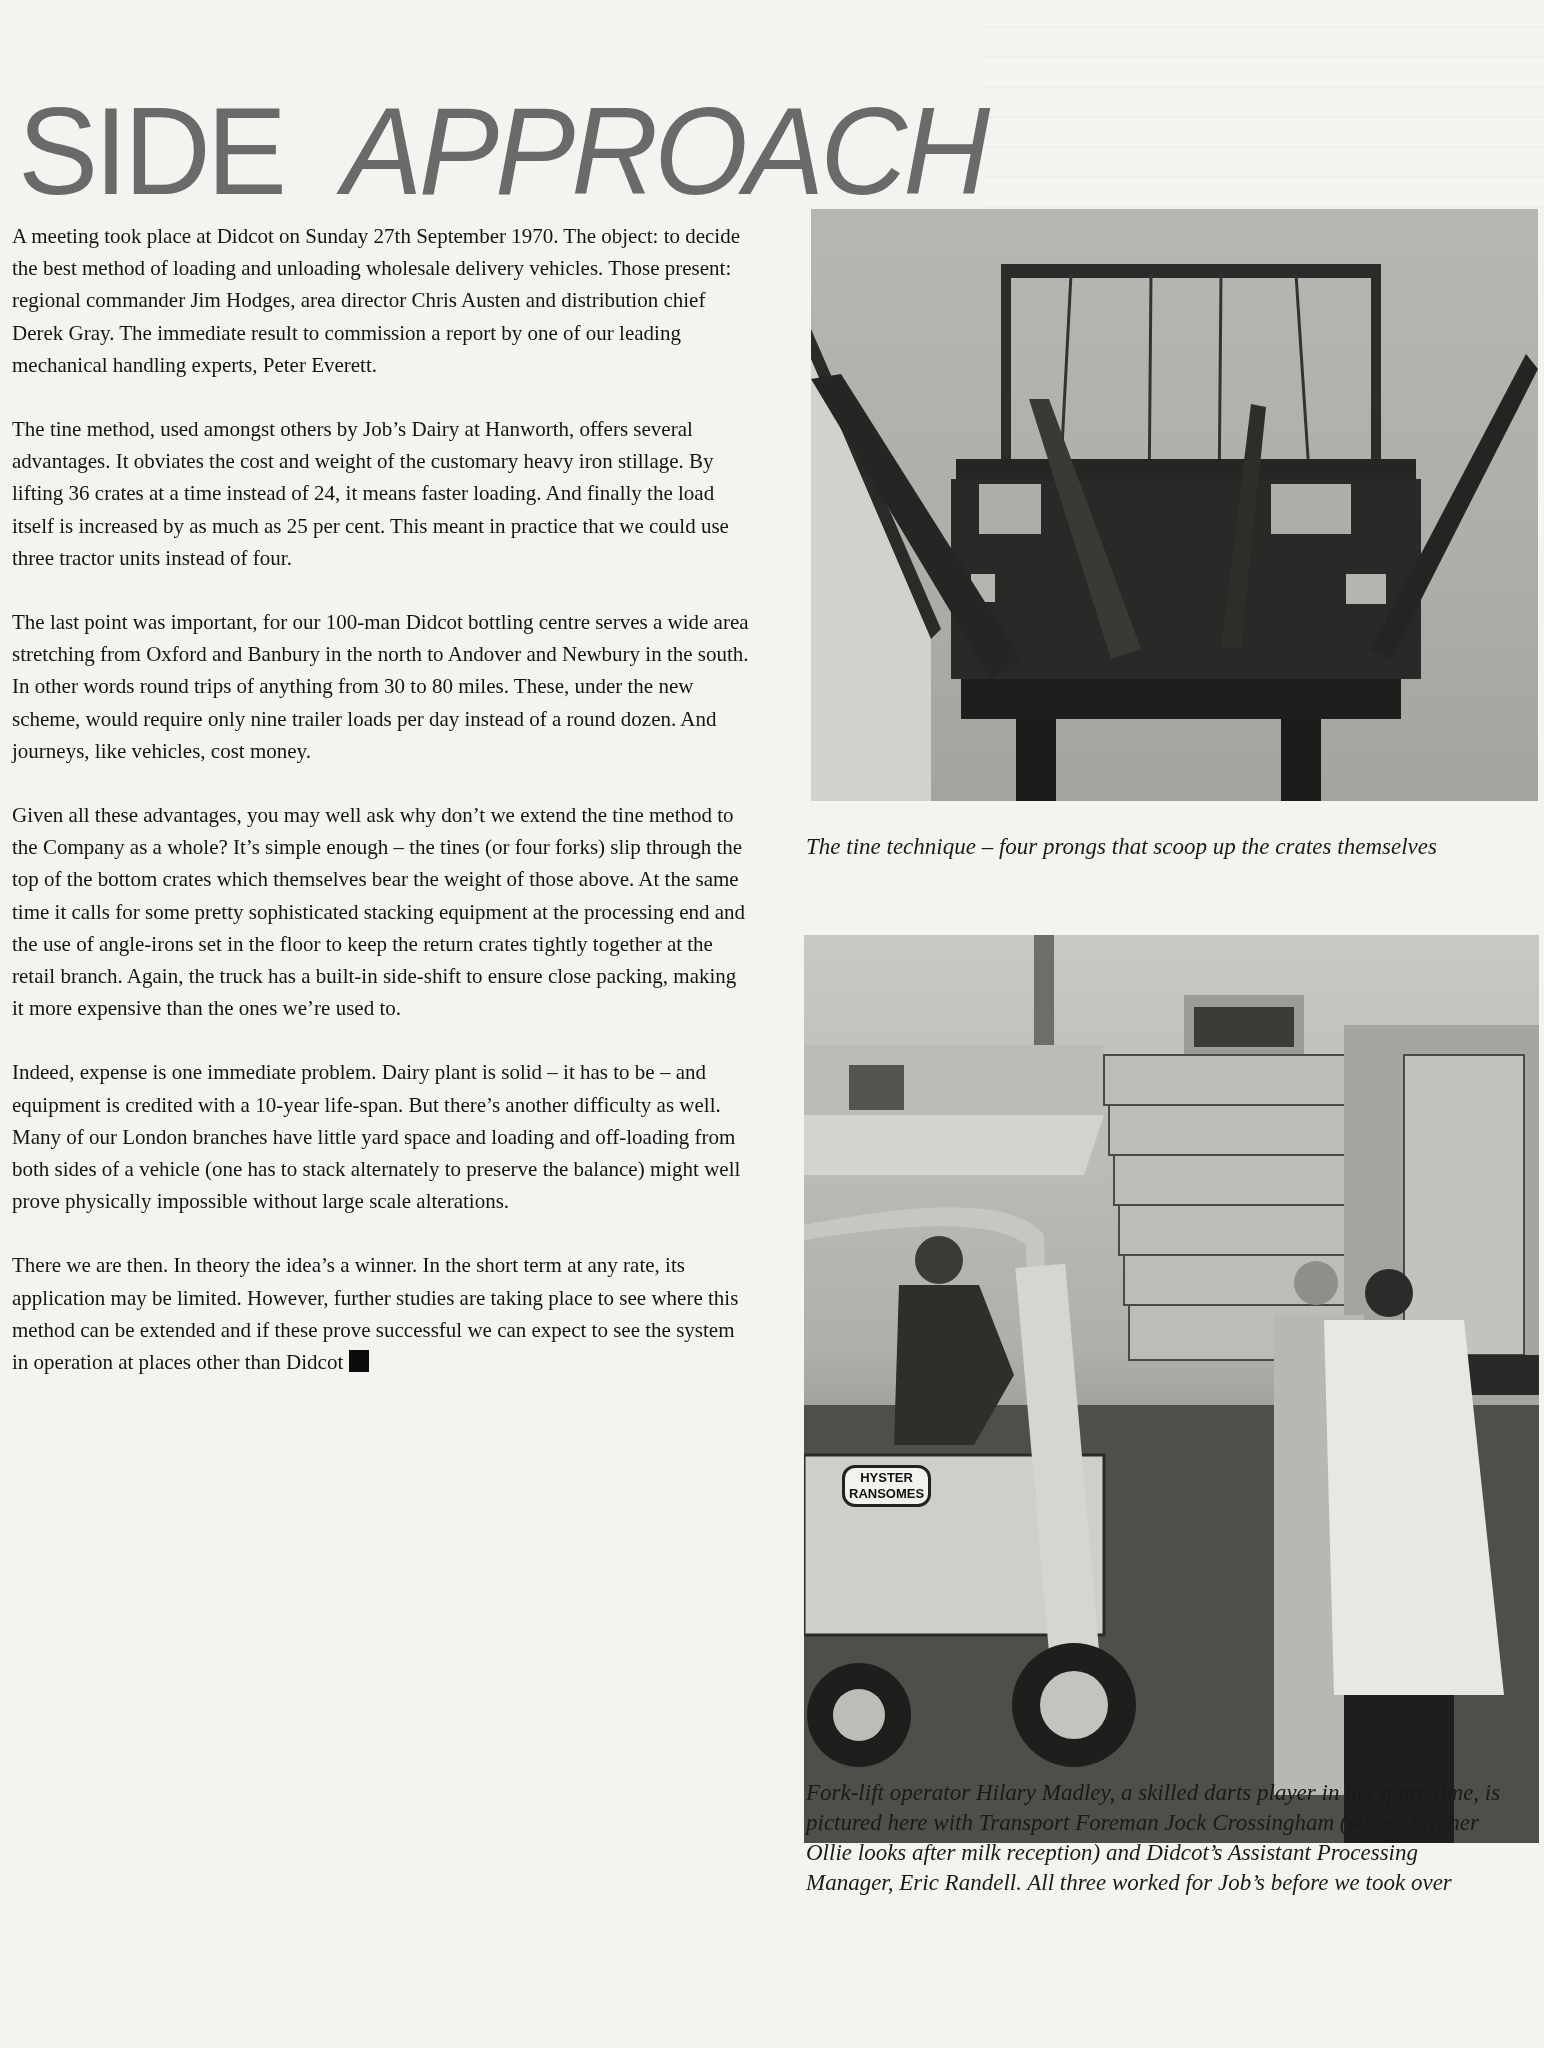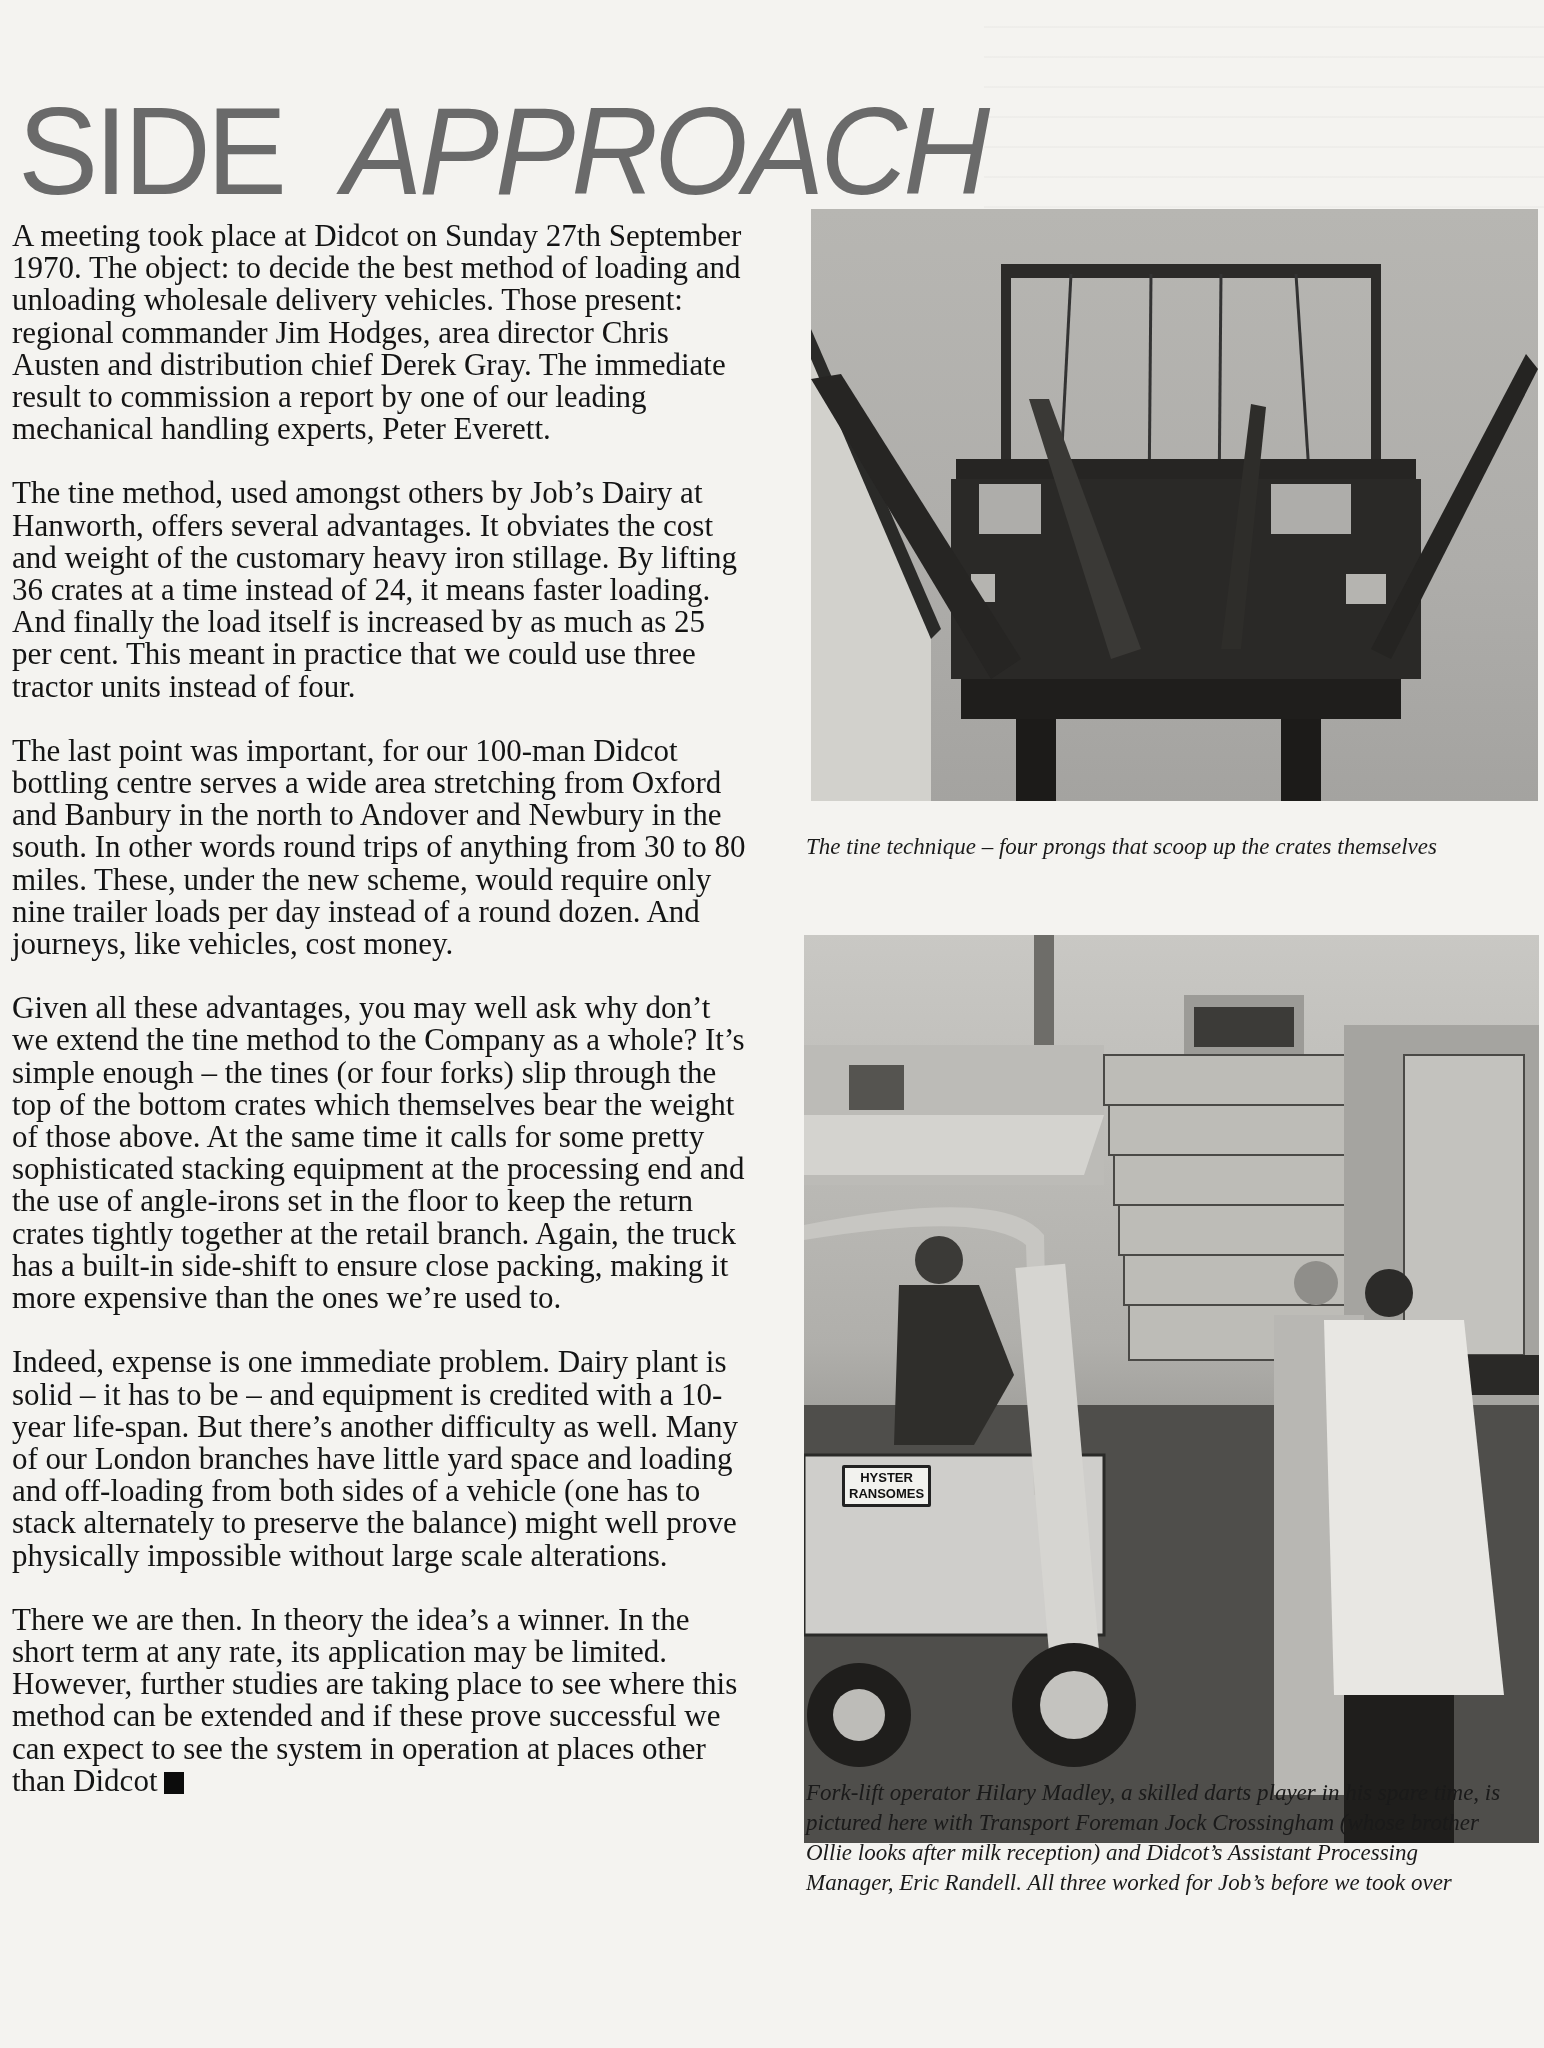--- a/index.html
+++ b/index.html
@@ -17,41 +17,41 @@
     position: absolute; left: 18px; top: 6px;
     font-family: "Liberation Sans", "DejaVu Sans", sans-serif;
     font-size: 124px; line-height: 124px; letter-spacing: -4px;
     color: #6a6a6a; font-weight: normal;
     transform: scaleX(0.97); transform-origin: left top;
     white-space: nowrap;
   }
   .title .it { font-style: italic; }
   .body {
     position: absolute; left: 12px; top: 220px; width: 740px;
-    font-size: 31px; line-height: 32.2px;
+    font-size: 21px; line-height: 32.2px;
   }
   .body p { margin: 0 0 32px 0; }
   .endmark {
     display: inline-block; width: 20px; height: 22px; background: #0c0c0c;
     vertical-align: -3px; margin-left: 6px;
   }
   .photo {
     position: absolute; overflow: hidden; background: #9a9a97;
   }
   .photo1 { left: 811px; top: 209px; width: 727px; height: 592px;
     background: linear-gradient(180deg, #b7b6b2 0%, #aeadaa 60%, #a4a3a0 100%); }
   .photo2 { left: 804px; top: 935px; width: 735px; height: 908px;
     background: linear-gradient(180deg, #c9c8c4 0%, #b0afab 45%, #6f6e6b 80%, #4c4b49 100%); }
   .cap {
     position: absolute; font-style: italic; font-size: 23px; line-height: 30px; color: #1a1a1a;
   }
   .cap1 { left: 806px; top: 832px; width: 720px; }
   .cap2 { left: 806px; top: 1778px; width: 700px; }
   .sign {
-    position: absolute; background: #f2f2ee; border: 3px solid #222; border-radius: 2px;
+    position: absolute; background: #f2f2ee; border: 3px solid #222; border-radius: 13px;
     font-family: "Liberation Sans", "DejaVu Sans", sans-serif; font-weight: bold;
     text-align: center; color: #111; font-size: 13px; line-height: 16px; padding: 2px 4px;
   }
 </style>
 </head>
 <body>
 
 <div class="ghost"></div>
 
 <h1 class="title">

